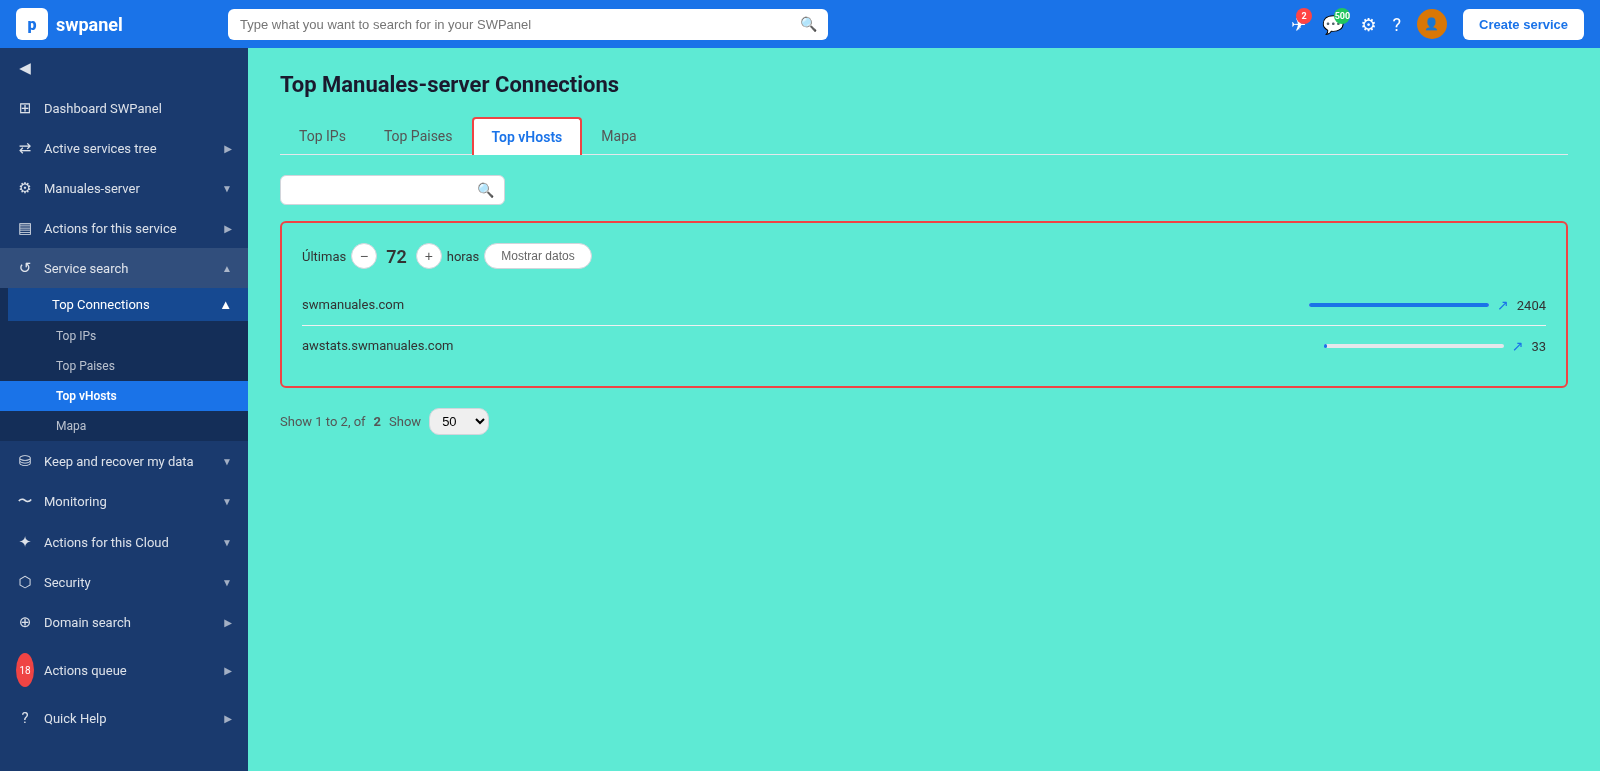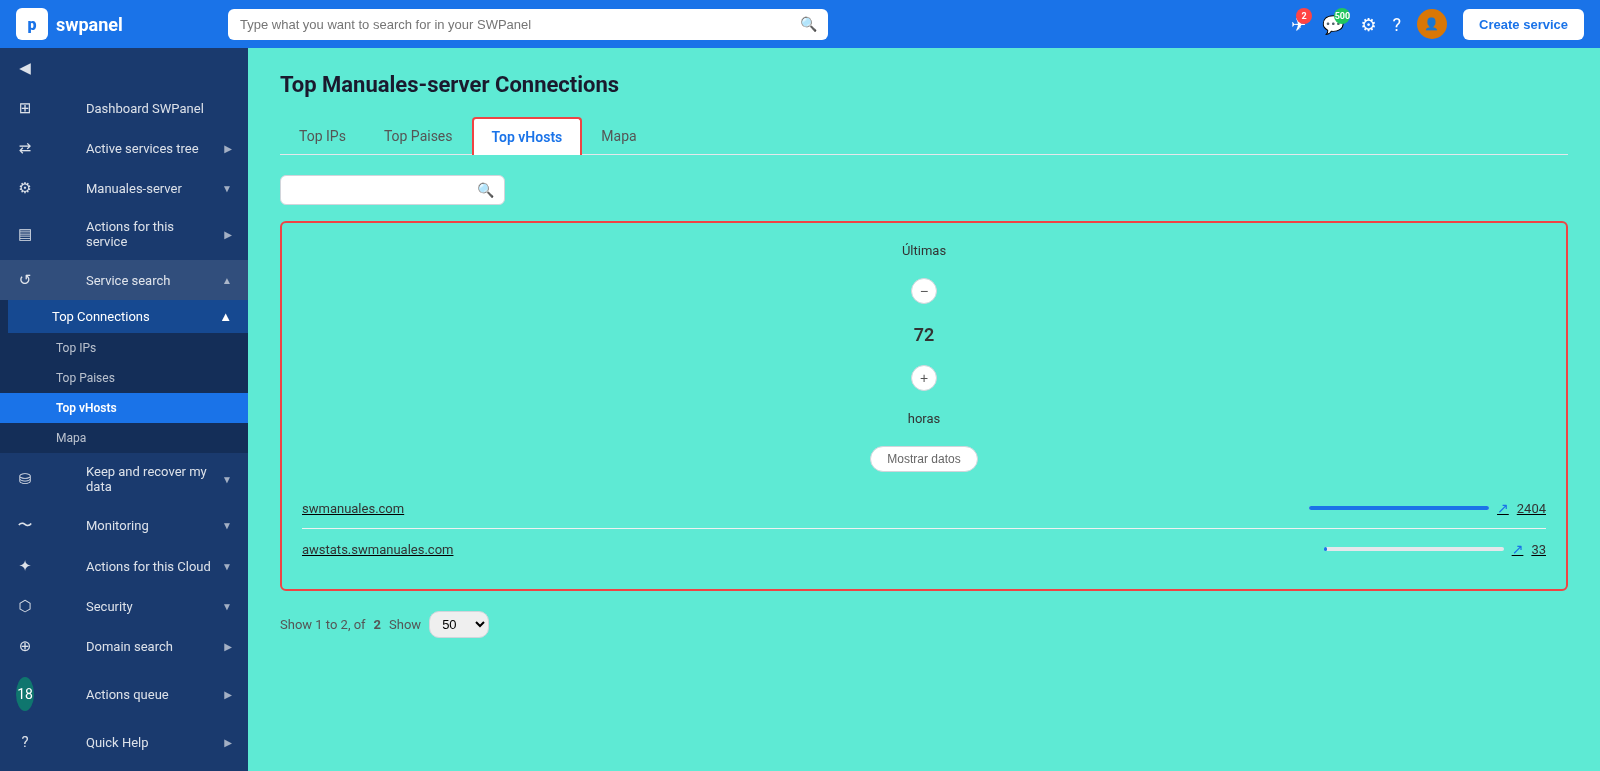--- a/index.html
+++ b/index.html
@@ -20,21 +20,21 @@
     .topbar-create-btn { background: white; color: #1a73e8; border: none; border-radius: 6px; padding: 8px 16px; font-weight: 600; cursor: pointer; font-size: 13px; }
     .avatar { width: 30px; height: 30px; border-radius: 50%; background: #d97706; display: flex; align-items: center; justify-content: center; color: white; font-size: 12px; cursor: pointer; }
 
     
     .layout { display: flex; flex: 1; overflow: hidden; }
 
     
     .sidebar { width: 248px; background: #1a3a6e; color: white; overflow-y: auto; flex-shrink: 0; }
     .sidebar-item { display: flex; align-items: center; padding: 11px 16px; cursor: pointer; gap: 10px; font-size: 13px; color: rgba(255,255,255,0.85); transition: background 0.15s; }
     .sidebar-item-icon { width: 18px; text-align: center; font-size: 15px; flex-shrink: 0; }
-    .sidebar-item-label { flex: 1; margin-left: 42px; }
+    .sidebar-item-label { flex: 1; }
     .sidebar-item-chevron { font-size: 10px; opacity: 0.7; }
     .sidebar-sub { background: rgba(0,0,0,0.2); }
     .sidebar-sub-item { display: flex; align-items: center; padding: 9px 16px 9px 44px; cursor: pointer; font-size: 13px; color: rgba(255,255,255,0.75); gap: 8px; }
     .sidebar-sub-item.highlighted { background: rgba(26,115,232,0.4); color: white; margin-left: 8px; }
     .sidebar-sub-sub-item { display: flex; align-items: center; padding: 8px 16px 8px 56px; cursor: pointer; font-size: 12px; color: rgba(255,255,255,0.7); }
     .sidebar-sub-sub-item.active { background: #1a73e8; color: white; font-weight: 600; }
 
     
     .main { flex: 1; overflow-y: auto; background: #5eead4; padding: 24px 32px; }
     .page-title { font-size: 22px; font-weight: 700; color: #1a1a2e; margin-bottom: 20px; }
@@ -44,29 +44,29 @@
     .tab { padding: 10px 18px; cursor: pointer; font-size: 14px; color: #555; border: 1px solid transparent; border-bottom: none; margin-bottom: -1px; border-radius: 4px 4px 0 0; }
     .tab.active { color: #1a73e8; border-color: #ef4444; border-width: 2px; font-weight: 600; background: white; }
 
     
     .filter-row { display: flex; align-items: center; gap: 8px; margin-bottom: 16px; }
     .filter-search { display: flex; align-items: center; border: 1px solid #d1d5db; border-radius: 6px; padding: 6px 10px; gap: 6px; background: white; }
     .filter-search input { border: none; outline: none; font-size: 13px; width: 200px; }
 
     
     .data-box { border: 2px solid #ef4444; border-radius: 6px; padding: 20px; margin-bottom: 20px; }
-    .data-controls { display: flex; align-items: center; gap: 20px; margin-bottom: 16px; flex-direction: column; }
+    .data-controls { display: flex; align-items: center; gap: 5px; margin-bottom: 16px; }
     .data-controls-label { font-size: 13px; color: #333; }
     .stepper-btn { width: 26px; height: 26px; border-radius: 50%; border: 1px solid #d1d5db; background: white; cursor: pointer; display: flex; align-items: center; justify-content: center; font-size: 14px; color: #555; }
     .stepper-val { font-size: 18px; font-weight: 600; color: #333; padding: 0 4px; }
     .mostrar-btn { background: white; border: 1px solid #d1d5db; border-radius: 20px; padding: 5px 16px; font-size: 12px; color: #666; cursor: pointer; }
     .table-header { display: flex; justify-content: space-between; padding: 8px 0; border-bottom: 2px solid #1a73e8; margin-bottom: 0; }
     .table-header-left { font-size: 14px; font-weight: 700; color: #1a1a2e; }
     .table-header-right { font-size: 14px; font-weight: 700; color: #1a73e8; }
-    .table-row { display: flex; justify-content: space-between; align-items: flex-end; padding: 12px 0; border-bottom: 1px solid #f0f0f0; text-decoration: underline; }
+    .table-row { display: flex; justify-content: space-between; align-items: flex-start; padding: 12px 0; border-bottom: 1px solid #f0f0f0; }
     .table-row:last-child { border-bottom: none; }
     .table-cell-left { font-size: 13px; color: #333; }
     .table-cell-right { display: flex; align-items: center; gap: 8px; font-size: 13px; color: #333; }
     .external-link-icon { color: #1a73e8; cursor: pointer; font-size: 14px; }
     .bar-container { width: 180px; height: 4px; background: #e5e7eb; border-radius: 2px; }
     .bar-fill { height: 100%; background: #1a73e8; border-radius: 2px; }
 
     
     .pagination { display: flex; align-items: center; gap: 8px; font-size: 13px; color: #555; }
     .pagination-select { border: 1px solid #d1d5db; border-radius: 10px; padding: 4px 8px; font-size: 13px; cursor: pointer; }
@@ -182,21 +182,21 @@
       <span class="sidebar-item-chevron">▼</span>
     </div>
 
     <div class="sidebar-item">
       <span class="sidebar-item-icon">⊕</span>
       <span class="sidebar-item-label">Domain search</span>
       <span class="sidebar-item-chevron">▶</span>
     </div>
 
     <div class="sidebar-item">
-      <span class="sidebar-item-icon" style="background:#0f766e;border-radius:50%;width:18px;height:34px;display:flex;align-items:center;justify-content:center;font-size:14px;color:white;">18</span>
+      <span class="sidebar-item-icon" style="background:#ef4444;border-radius:50%;width:18px;height:34px;display:flex;align-items:center;justify-content:center;font-size:10px;color:white;">18</span>
       <span class="sidebar-item-label">Actions queue</span>
       <span class="sidebar-item-chevron">▶</span>
     </div>
 
     <div class="sidebar-item">
       <span class="sidebar-item-icon">?</span>
       <span class="sidebar-item-label">Quick Help</span>
       <span class="sidebar-item-chevron">▶</span>
     </div>
   </div>

